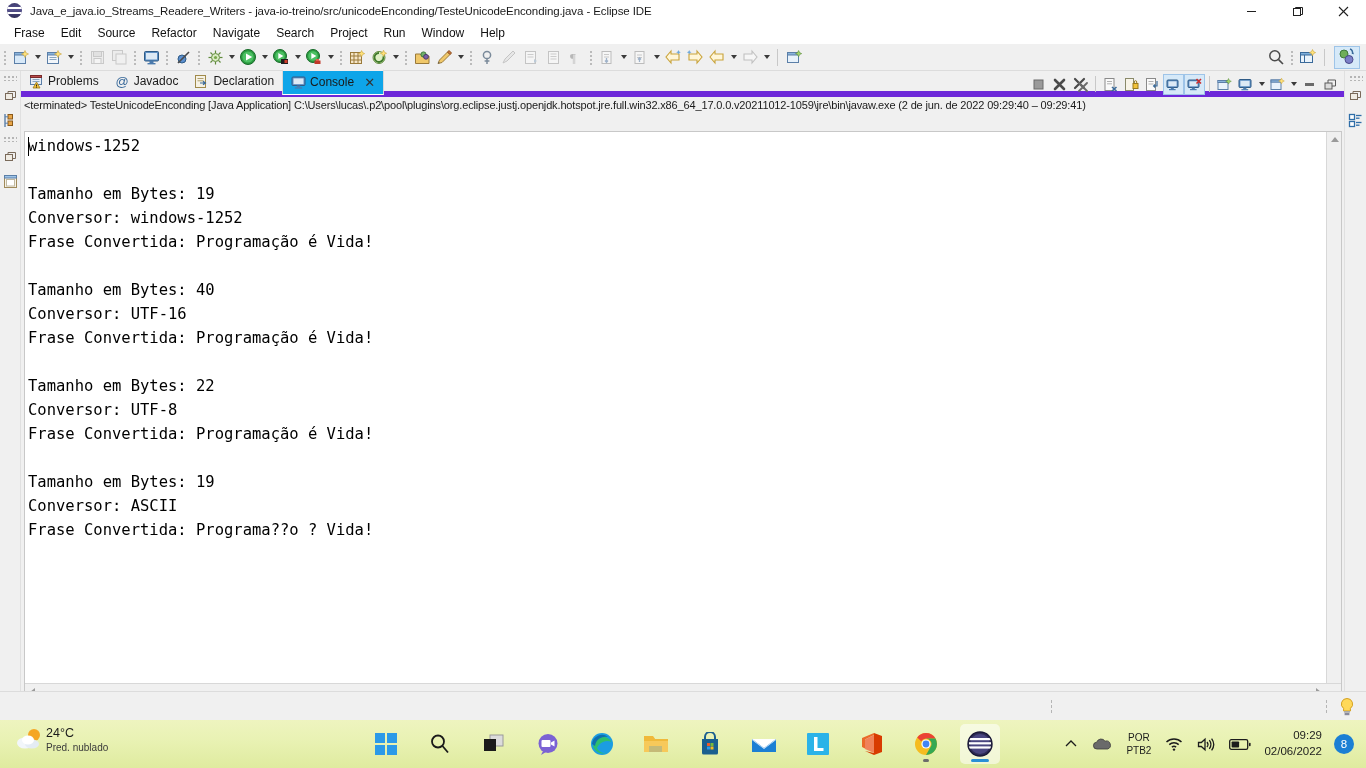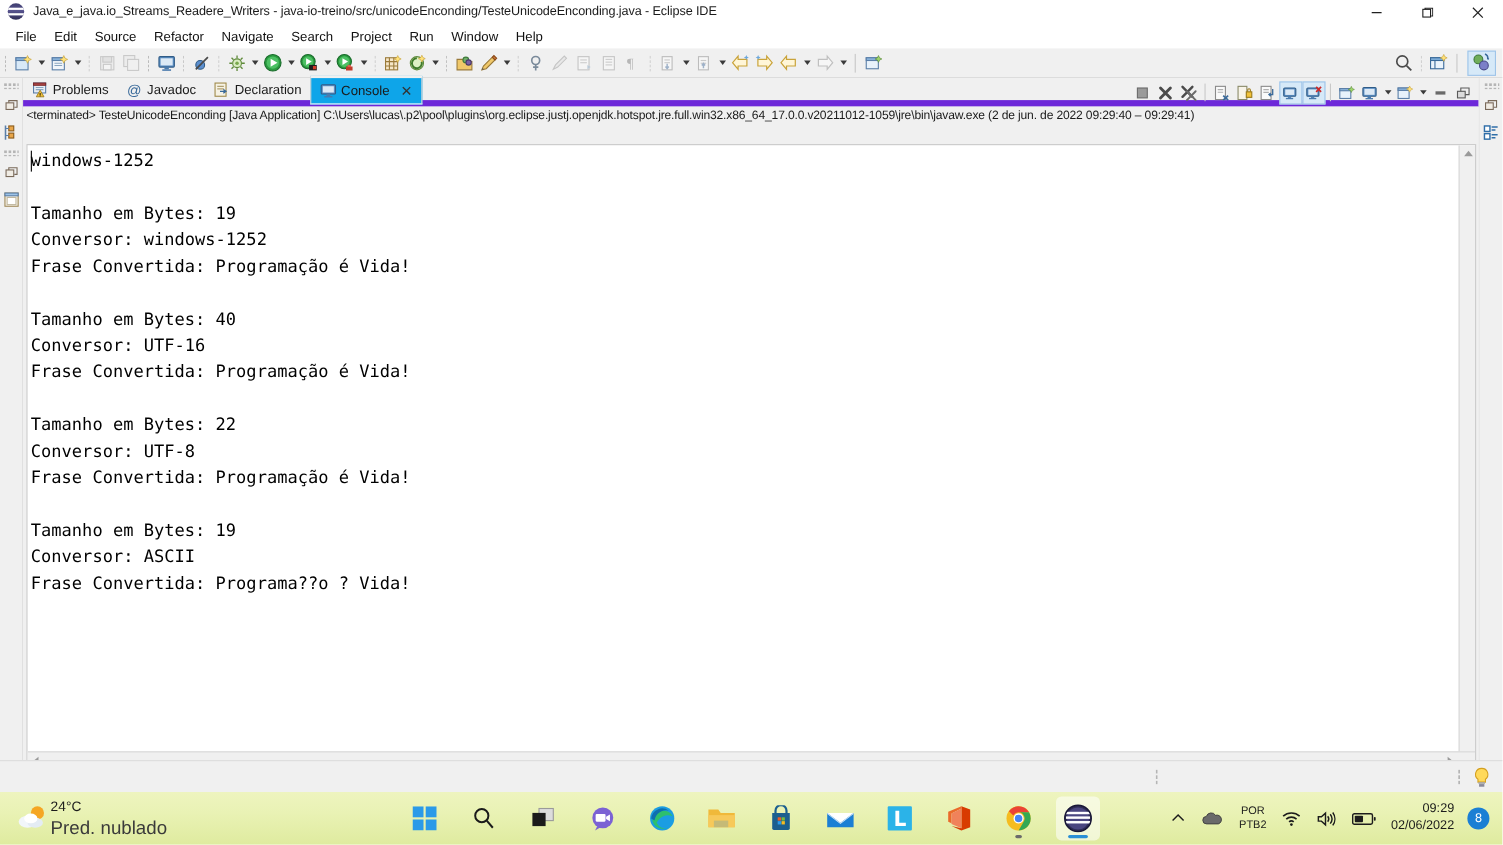--- a/index.html
+++ b/index.html
@@ -205,21 +205,21 @@
   
   .taskbar {
     position: absolute; left: 0; top: 720px; width: 1366px; height: 48px;
     background: linear-gradient(180deg,#eef4bf 0%, #e9f2b4 40%, #dfeb9f 100%);
   }
   .weather {
     position: absolute; left: 14px; top: 6px; display: flex; align-items: center; gap: 0;
   }
   .weather-txt { line-height: 1.25; }
   .weather-temp { font-size: 12.5px; color: #1c1c1c; }
-  .weather-desc { font-size: 17px; color: #3a3a3a; }
+  .weather-desc { font-size: 10px; color: #3a3a3a; }
 
   .tb-apps {
     position: absolute; left: 50%; transform: translateX(-50%); top: 0;
     height: 48px; display: flex; align-items: center; gap: 14px;
   }
   .app-btn {
     width: 40px; height: 40px; display: flex; align-items: center; justify-content: center;
     border-radius: 5px; position: relative;
   }
   .app-btn.active { background: rgba(255,255,255,0.55); }
@@ -269,21 +269,21 @@
       <div class="win-btn close">
         <svg width="11" height="11" viewBox="0 0 11 11">
           <line x1="1" y1="1" x2="10" y2="10" stroke="currentColor" stroke-width="1.1"></line>
           <line x1="10" y1="1" x2="1" y2="10" stroke="currentColor" stroke-width="1.1"></line>
         </svg>
       </div>
     </div>
   </div>
 
   <div class="menubar">
-    <div class="menu-item">File</div>
+    <div class="menu-item">Frase</div>
     <div class="menu-item">Edit</div>
     <div class="menu-item">Source</div>
     <div class="menu-item">Refactor</div>
     <div class="menu-item">Navigate</div>
     <div class="menu-item">Search</div>
     <div class="menu-item">Project</div>
     <div class="menu-item">Run</div>
     <div class="menu-item">Window</div>
     <div class="menu-item">Help</div>
   </div>

